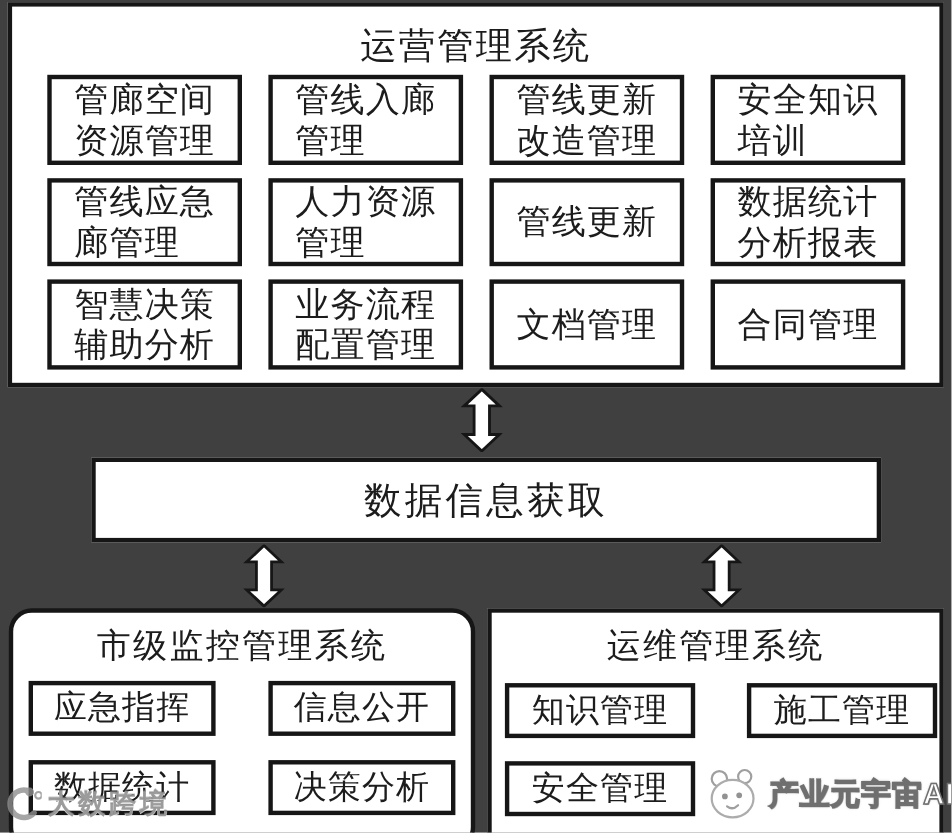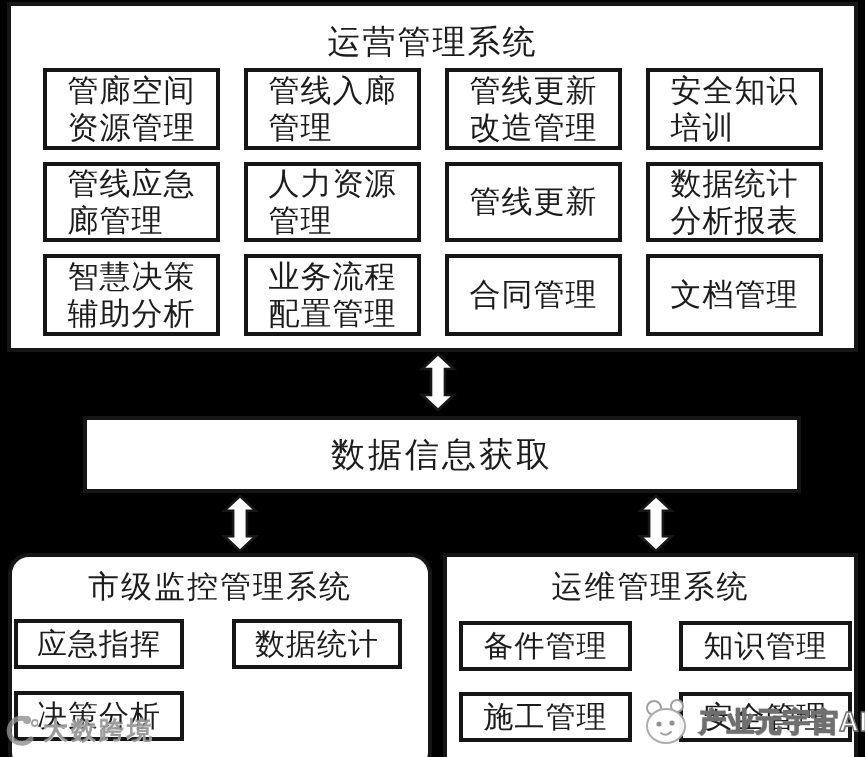--- a/index.html
+++ b/index.html
@@ -1,17 +1,17 @@
 <!DOCTYPE html>
 <html><head>
 <meta charset="utf-8">
 <style>
   html,body{margin:0;padding:0;background:#ffffff;}
   .canvas{
-    position:relative;width:865px;height:757px;background:#000000;
+    position:relative;width:865px;height:757px;background:#404040;
     font-family:"Liberation Serif","DejaVu Serif",serif;
     color:#1c1c1c;overflow:hidden;
   }
   .sysbox{position:absolute;box-sizing:border-box;border:4px solid #161616;background:#ffffff;}
   .sys-title{text-align:center;font-size:33px;letter-spacing:2px;white-space:nowrap;}
   
   .top-box{left:7px;top:2px;width:851px;height:350px;}
   .top-box .sys-title{padding-top:14px;}
   .top-grid{
     position:absolute;left:32px;top:62px;
@@ -23,21 +23,21 @@
     display:flex;align-items:center;justify-content:center;
     font-size:31px;line-height:1.2;white-space:pre-line;letter-spacing:1px;
   }
   
   .mid-box{left:83px;top:416px;width:718px;height:77px;display:flex;align-items:center;justify-content:center;
     font-size:34px;letter-spacing:3px;}
   
   .bl-box{left:8px;top:553px;width:424px;height:220px;border-radius:21px;}
   .br-box{left:443px;top:553px;width:415px;height:218px;}
   .bl-box .sys-title,.br-box .sys-title{font-size:31px;padding-top:9px;}
-  .bl-grid{position:absolute;left:2px;top:62px;display:grid;
+  .bl-grid{position:absolute;left:14px;top:62px;display:grid;
     grid-template-columns:170px 170px;grid-template-rows:50px 50px;column-gap:48px;row-gap:22px;}
   .br-grid{position:absolute;left:12px;top:64px;display:grid;
     grid-template-columns:173px 173px;grid-template-rows:50px 50px;column-gap:47px;row-gap:21px;}
   .subcell{font-size:30px;}
   
   .darrow{position:absolute;}
   
   .wm-left{
     position:absolute;left:4px;top:714px;display:flex;align-items:center;gap:5px;
     font-family:"Liberation Sans","DejaVu Sans",sans-serif;
@@ -77,22 +77,22 @@
 廊管理</div>
       <div class="cell">人力资源
 管理</div>
       <div class="cell">管线更新</div>
       <div class="cell">数据统计
 分析报表</div>
       <div class="cell">智慧决策
 辅助分析</div>
       <div class="cell">业务流程
 配置管理</div>
+      <div class="cell">文档管理</div>
       <div class="cell">合同管理</div>
-      <div class="cell">文档管理</div>
     </div>
   </div>
 
   <svg class="darrow" style="left:419px;top:353px;" width="38" height="58" viewBox="0 0 38 58">
     <polygon points="19,1 35,16 26,16 26,42 35,42 19,57 3,42 12,42 12,16 3,16" fill="#ffffff" stroke="#161616" stroke-width="2.6"></polygon>
   </svg>
 
   <div class="sysbox mid-box">
     <span>数据信息获取</span>
   </div>
@@ -101,29 +101,29 @@
     <polygon points="19,1 35,16 26,16 26,42 35,42 19,57 3,42 12,42 12,16 3,16" fill="#ffffff" stroke="#161616" stroke-width="2.6"></polygon>
   </svg>
   <svg class="darrow" style="left:637px;top:495px;" width="38" height="57" viewBox="0 0 38 58">
     <polygon points="19,1 35,16 26,16 26,42 35,42 19,57 3,42 12,42 12,16 3,16" fill="#ffffff" stroke="#161616" stroke-width="2.6"></polygon>
   </svg>
 
   <div class="sysbox bl-box">
     <div class="sys-title">市级监控管理系统</div>
     <div class="bl-grid">
       <div class="cell subcell">应急指挥</div>
+      <div class="cell subcell">信息公开</div>
       <div class="cell subcell">数据统计</div>
       <div class="cell subcell">决策分析</div>
     </div>
   </div>
 
   <div class="sysbox br-box">
     <div class="sys-title">运维管理系统</div>
     <div class="br-grid">
-      <div class="cell subcell">备件管理</div>
       <div class="cell subcell">知识管理</div>
       <div class="cell subcell">施工管理</div>
       <div class="cell subcell">安全管理</div>
     </div>
   </div>
 
   <div class="wm-left">
     <svg width="34" height="32" viewBox="0 0 34 32" style="opacity:.8;">
       <path d="M24,5 A12.5,12.5 0 1 0 27,24" fill="none" stroke="#8f8f8f" stroke-width="5" stroke-linecap="round"></path>
       <circle cx="23" cy="5" r="3" fill="none" stroke="#8f8f8f" stroke-width="2"></circle>

